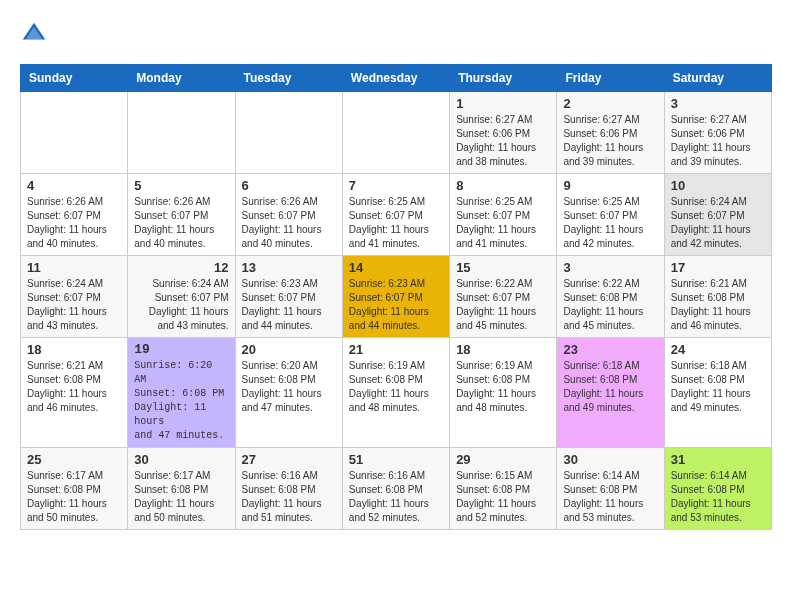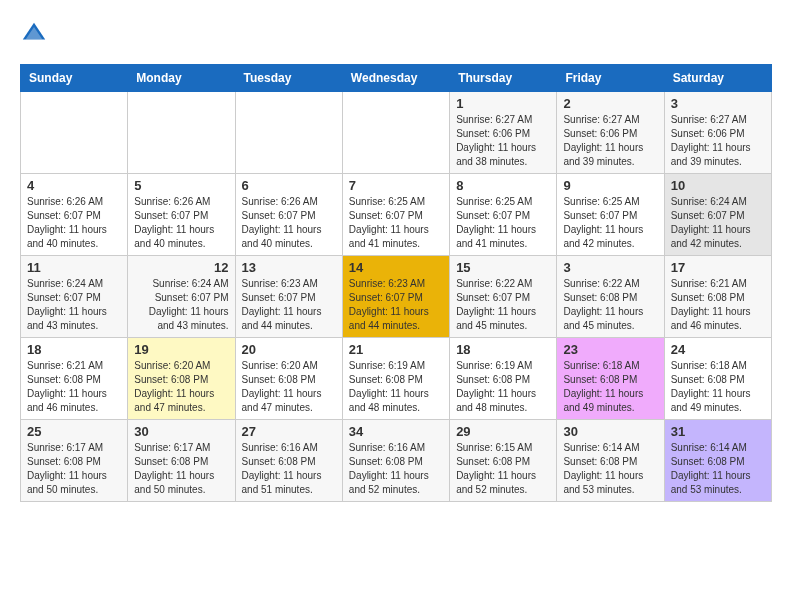--- a/index.html
+++ b/index.html
@@ -253,21 +253,21 @@
         </td>
       </tr>
       <tr>
         <td style="background: rgb(255, 255, 255);">
           <span class="day-num">18</span>
           <div class="day-info" style="white-space: pre-line;">Sunrise: 6:21 AM
 Sunset: 6:08 PM
 Daylight: 11 hours
 and 46 minutes.</div>
         </td>
-        <td style="background: #fef9c3;">
+        <td style="background: #c4b5fd; font-family: Liberation Mono, monospace;">
           <span class="day-num">19</span>
           <div class="day-info" style="white-space: pre-line;">Sunrise: 6:20 AM
 Sunset: 6:08 PM
 Daylight: 11 hours
 and 47 minutes.</div>
         </td>
         <td style="background: rgb(255, 255, 255);">
           <span class="day-num">20</span>
           <div class="day-info" style="white-space: pre-line;">Sunrise: 6:20 AM
 Sunset: 6:08 PM
@@ -319,41 +319,41 @@
 and 50 minutes.</div>
         </td>
         <td style="background: rgb(247, 247, 247); margin-top: 40px;">
           <span class="day-num">27</span>
           <div class="day-info" style="white-space: pre-line;">Sunrise: 6:16 AM
 Sunset: 6:08 PM
 Daylight: 11 hours
 and 51 minutes.</div>
         </td>
         <td style="background: rgb(247, 247, 247);">
-          <span class="day-num">34</span>
+          <span class="day-num">51</span>
           <div class="day-info" style="white-space: pre-line;">Sunrise: 6:16 AM
 Sunset: 6:08 PM
 Daylight: 11 hours
 and 52 minutes.</div>
         </td>
         <td style="background: rgb(247, 247, 247);">
           <span class="day-num">29</span>
           <div class="day-info" style="white-space: pre-line;">Sunrise: 6:15 AM
 Sunset: 6:08 PM
 Daylight: 11 hours
 and 52 minutes.</div>
         </td>
         <td style="background: rgb(247, 247, 247);">
           <span class="day-num">30</span>
           <div class="day-info" style="white-space: pre-line;">Sunrise: 6:14 AM
 Sunset: 6:08 PM
 Daylight: 11 hours
 and 53 minutes.</div>
         </td>
-        <td style="background: #c4b5fd;">
+        <td style="background: #bef264;">
           <span class="day-num">31</span>
           <div class="day-info" style="white-space: pre-line;">Sunrise: 6:14 AM
 Sunset: 6:08 PM
 Daylight: 11 hours
 and 53 minutes.</div>
         </td>
       </tr>
     </tbody>
 </table>
 

